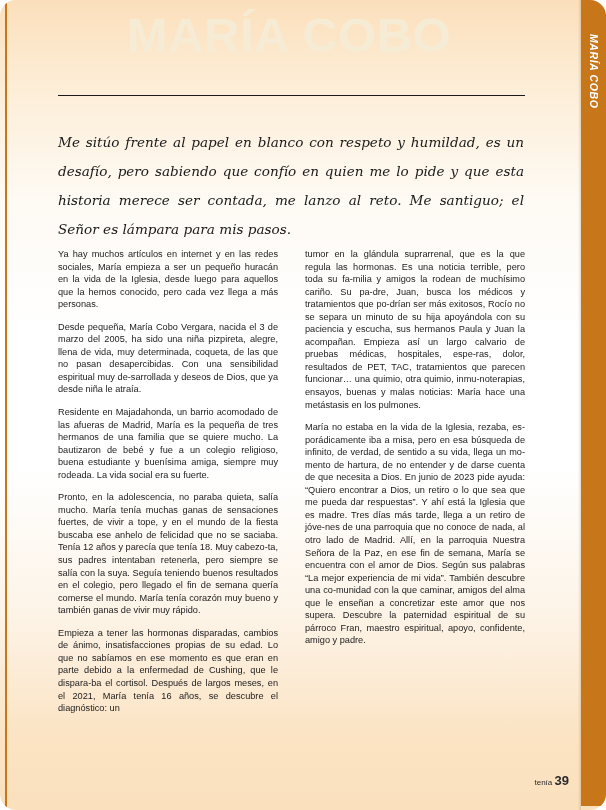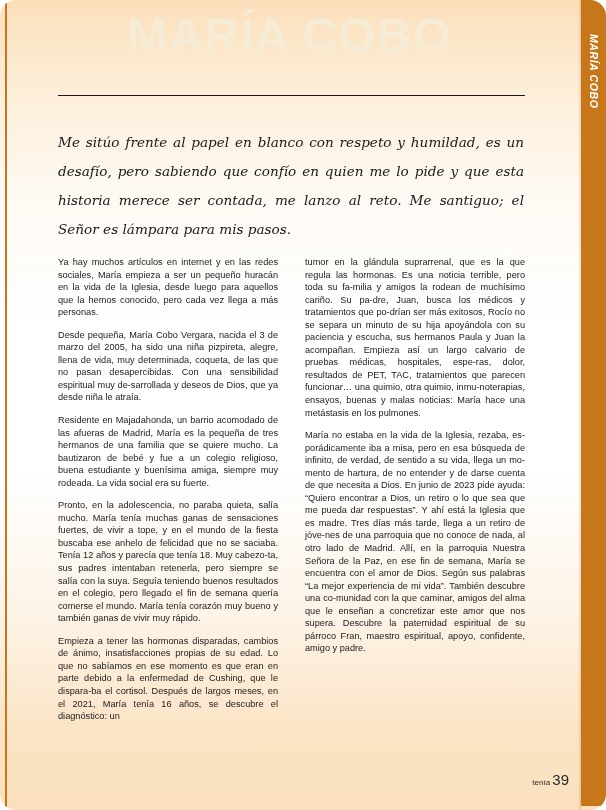--- a/index.html
+++ b/index.html
@@ -113,21 +113,21 @@
     font-size: 13.6px;
     line-height: 29px;
     color: #1a1a1a;
     text-align: justify;
     text-justify: inter-word;
   }
   
   .columns {
     position: absolute;
     left: 58px;
-    top: 256px;
+    top: 248px;
     width: 467px;
     height: 510px;
   }
   .col {
     position: absolute;
     top: 0;
     width: 220px;
   }
   .col-left  { left: 0; }
   .col-right { left: 247px; }
@@ -149,22 +149,22 @@
     letter-spacing: -0.1px;
   }
   .folio {
     position: absolute;
     right: 37px;
     bottom: 22px;
     font-size: 8px;
     color: #2a2a2c;
   }
   .folio .num {
-    font-size: 15px;
-    font-weight: normal;
+    font-size: 13px;
+    font-weight: bold;
   }
 </style>
 </head>
 <body>
 
 <div class="page">
 
   <div class="left-rule"></div>
 
   <div class="watermark">MARÍA COBO</div>

